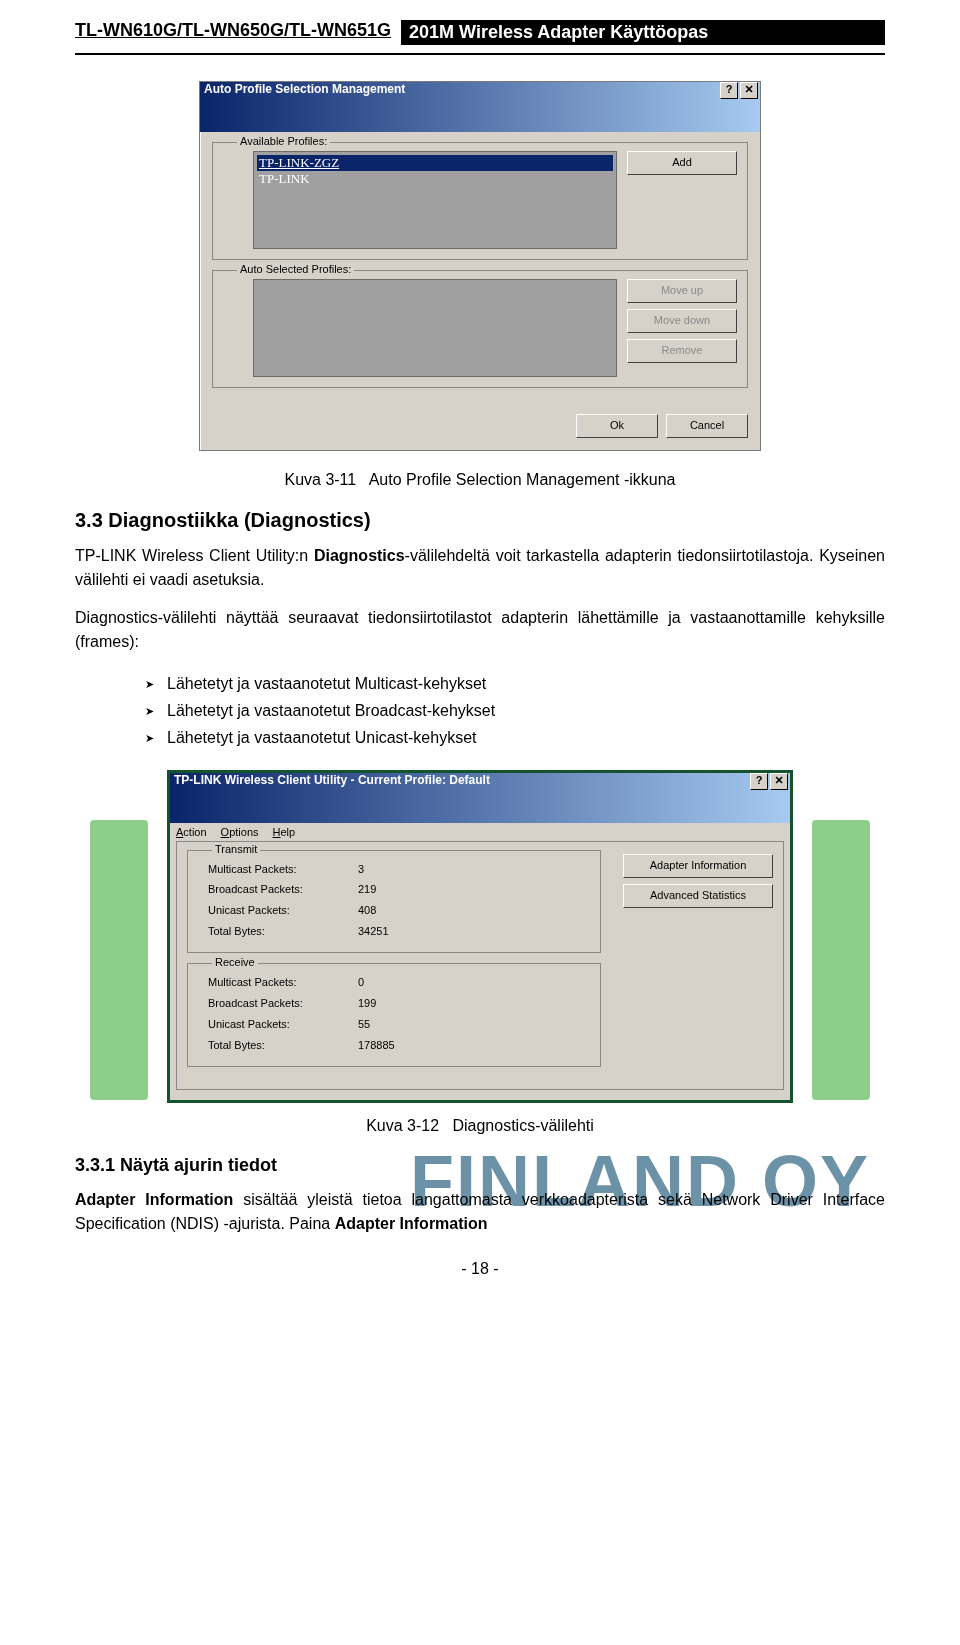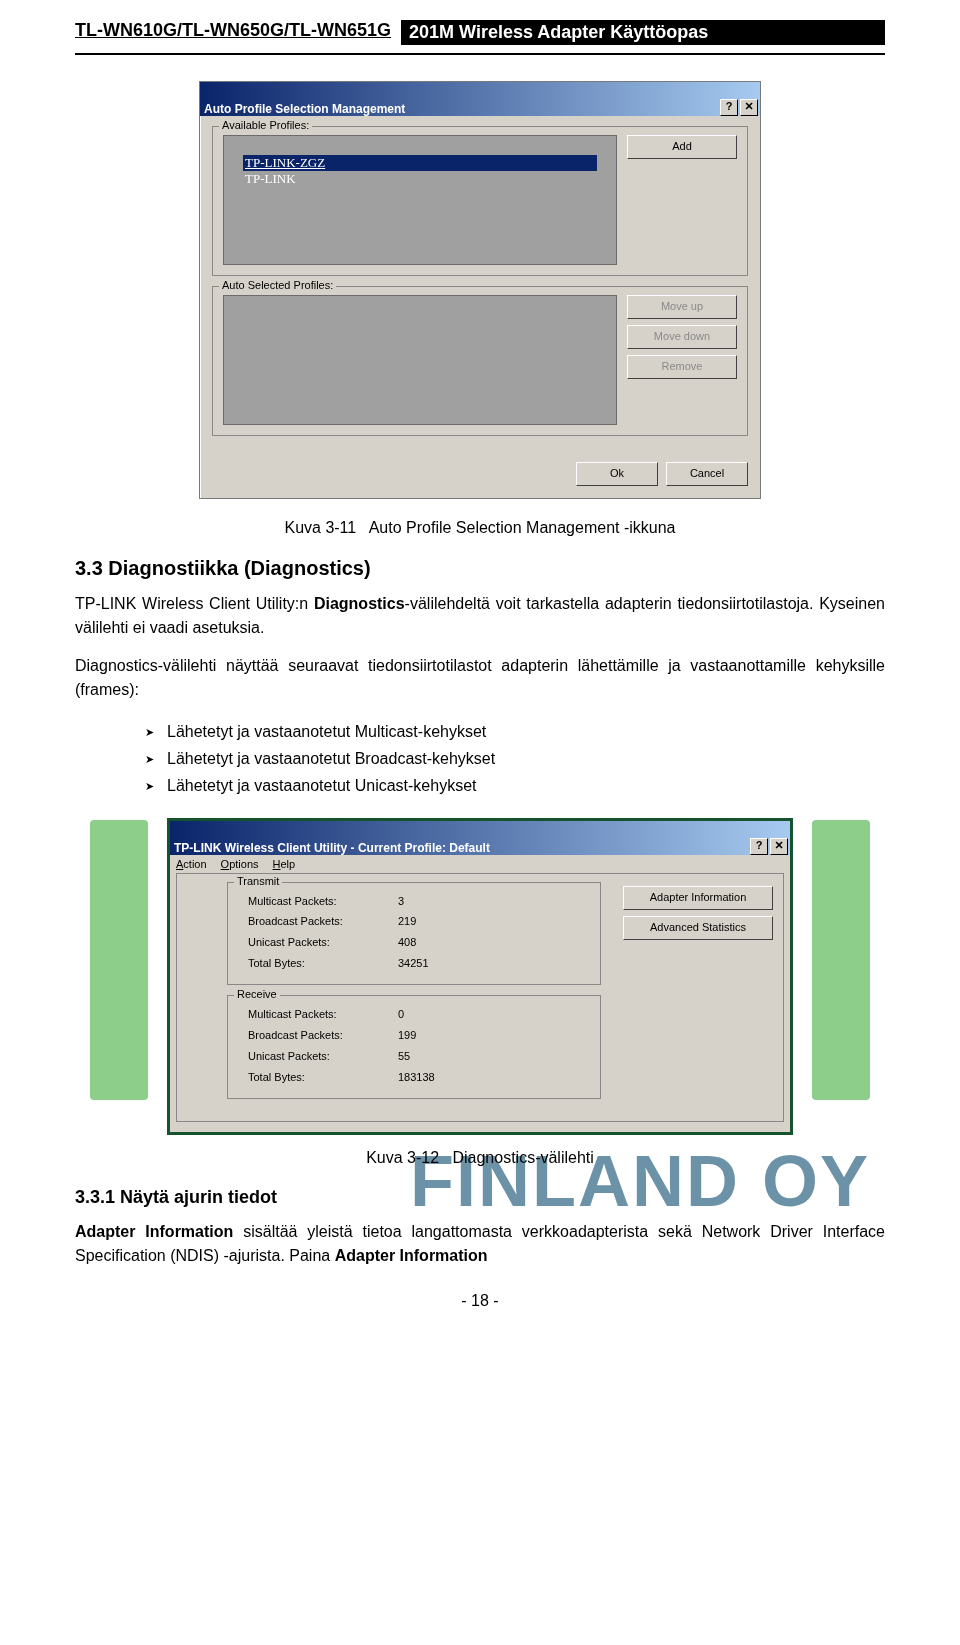--- a/index.html
+++ b/index.html
@@ -66,22 +66,22 @@
     margin: 0 auto 20px auto;
     background: #d6d2c9;
     border: 1px solid #7a7a7a;
     box-shadow: 1px 1px 0 #fff inset;
   }
   .titlebar {
     height: 34px;
     background: linear-gradient(to right, #0a246a, #a6caf0);
     color: #fff;
     display: flex;
-    align-items: flex-end;
-    padding: 0 2px 0 4px;
+    align-items: flex-start;
+    padding: 0 2px 16px 4px;
     font-size: 12px;
     font-weight: bold;
   }
   .titlebar .spacer { flex: 1; }
   .winbtn {
     width: 16px;
     height: 15px;
     background: #d6d2c9;
     border: 1px solid #000;
     border-top-color: #fff;
@@ -96,34 +96,35 @@
   .dlg-body { padding: 10px 12px 12px 12px; }
   .groupbox {
     border: 1px solid #888;
     margin-bottom: 10px;
     padding: 8px 10px 10px 10px;
     position: relative;
   }
   .grouplabel {
     position: absolute;
     top: -8px;
-    left: 6px;
+    left: 24px;
     background: #d6d2c9;
     font-size: 11px;
     padding: 0 3px;
   }
   .listbox {
     background: #a0a0a0;
     border: 1px solid #6b6b6b;
     height: 90px;
-    padding: 19px;
+    padding: 3px;
     color: #fff;
     font-family: "Comic Sans MS", cursive;
     font-size: 13px;
     overflow: hidden;
+    margin-left: 30px;
   }
   .listitem { padding: 0 2px; line-height: 16px; }
   .listitem.sel { background: #0a246a; text-decoration: underline; }
   .row { display: flex; gap: 10px; align-items: flex-start; }
   .btncol { width: 110px; display: flex; flex-direction: column; gap: 6px; }
   .winbutton {
     height: 22px;
     background: #d6d2c9;
     border: 1px solid #404040;
     border-top-color: #fff;
@@ -165,21 +166,21 @@
     border-top-left-radius: 4px;
     border-top-right-radius: 4px;
   }
   .tab.active { background: #d6d2c9; position: relative; top: 1px; z-index: 2; }
   .tabbody {
     border: 1px solid #888;
     margin: 0 6px 10px 6px;
     padding: 8px 10px 12px 10px;
     background: #d6d2c9;
   }
-  .diagrow { display: flex; gap: 22px; align-items: flex-start; margin-left: 40px; }
+  .diagrow { display: flex; gap: 22px; align-items: flex-start; }
   .grouptrans { flex: 1; }
   .sidecol { width: 150px; display: flex; flex-direction: column; gap: 6px; padding-top: 4px; }
   .fields { font-size: 11px; }
   .fieldrow { display: flex; line-height: 1.9; }
   .fieldrow .fl { width: 150px; padding-left: 10px; }
   .fieldrow .fv { }
   .h3doc { font-size: 18px; font-weight: bold; margin: 18px 0 12px 0; }
   .pagenum { text-align: center; font-size: 16px; margin-top: 24px; }
 </style>
 </head>
@@ -295,21 +296,21 @@
                 <div class="fieldrow">
                     <span class="fl">Broadcast Packets:</span>
                     <span class="fv">199</span>
                   </div>
                 <div class="fieldrow">
                     <span class="fl">Unicast Packets:</span>
                     <span class="fv">55</span>
                   </div>
                 <div class="fieldrow">
                     <span class="fl">Total Bytes:</span>
-                    <span class="fv">183138</span>
+                    <span class="fv">178885</span>
                   </div>
               </div>
             </div>
           </div>
           <div class="sidecol">
             <div class="winbutton" style="font-size:11px;">Adapter Information</div>
             <div class="winbutton" style="font-size:11px;">Advanced Statistics</div>
           </div>
         </div>
       </div>

